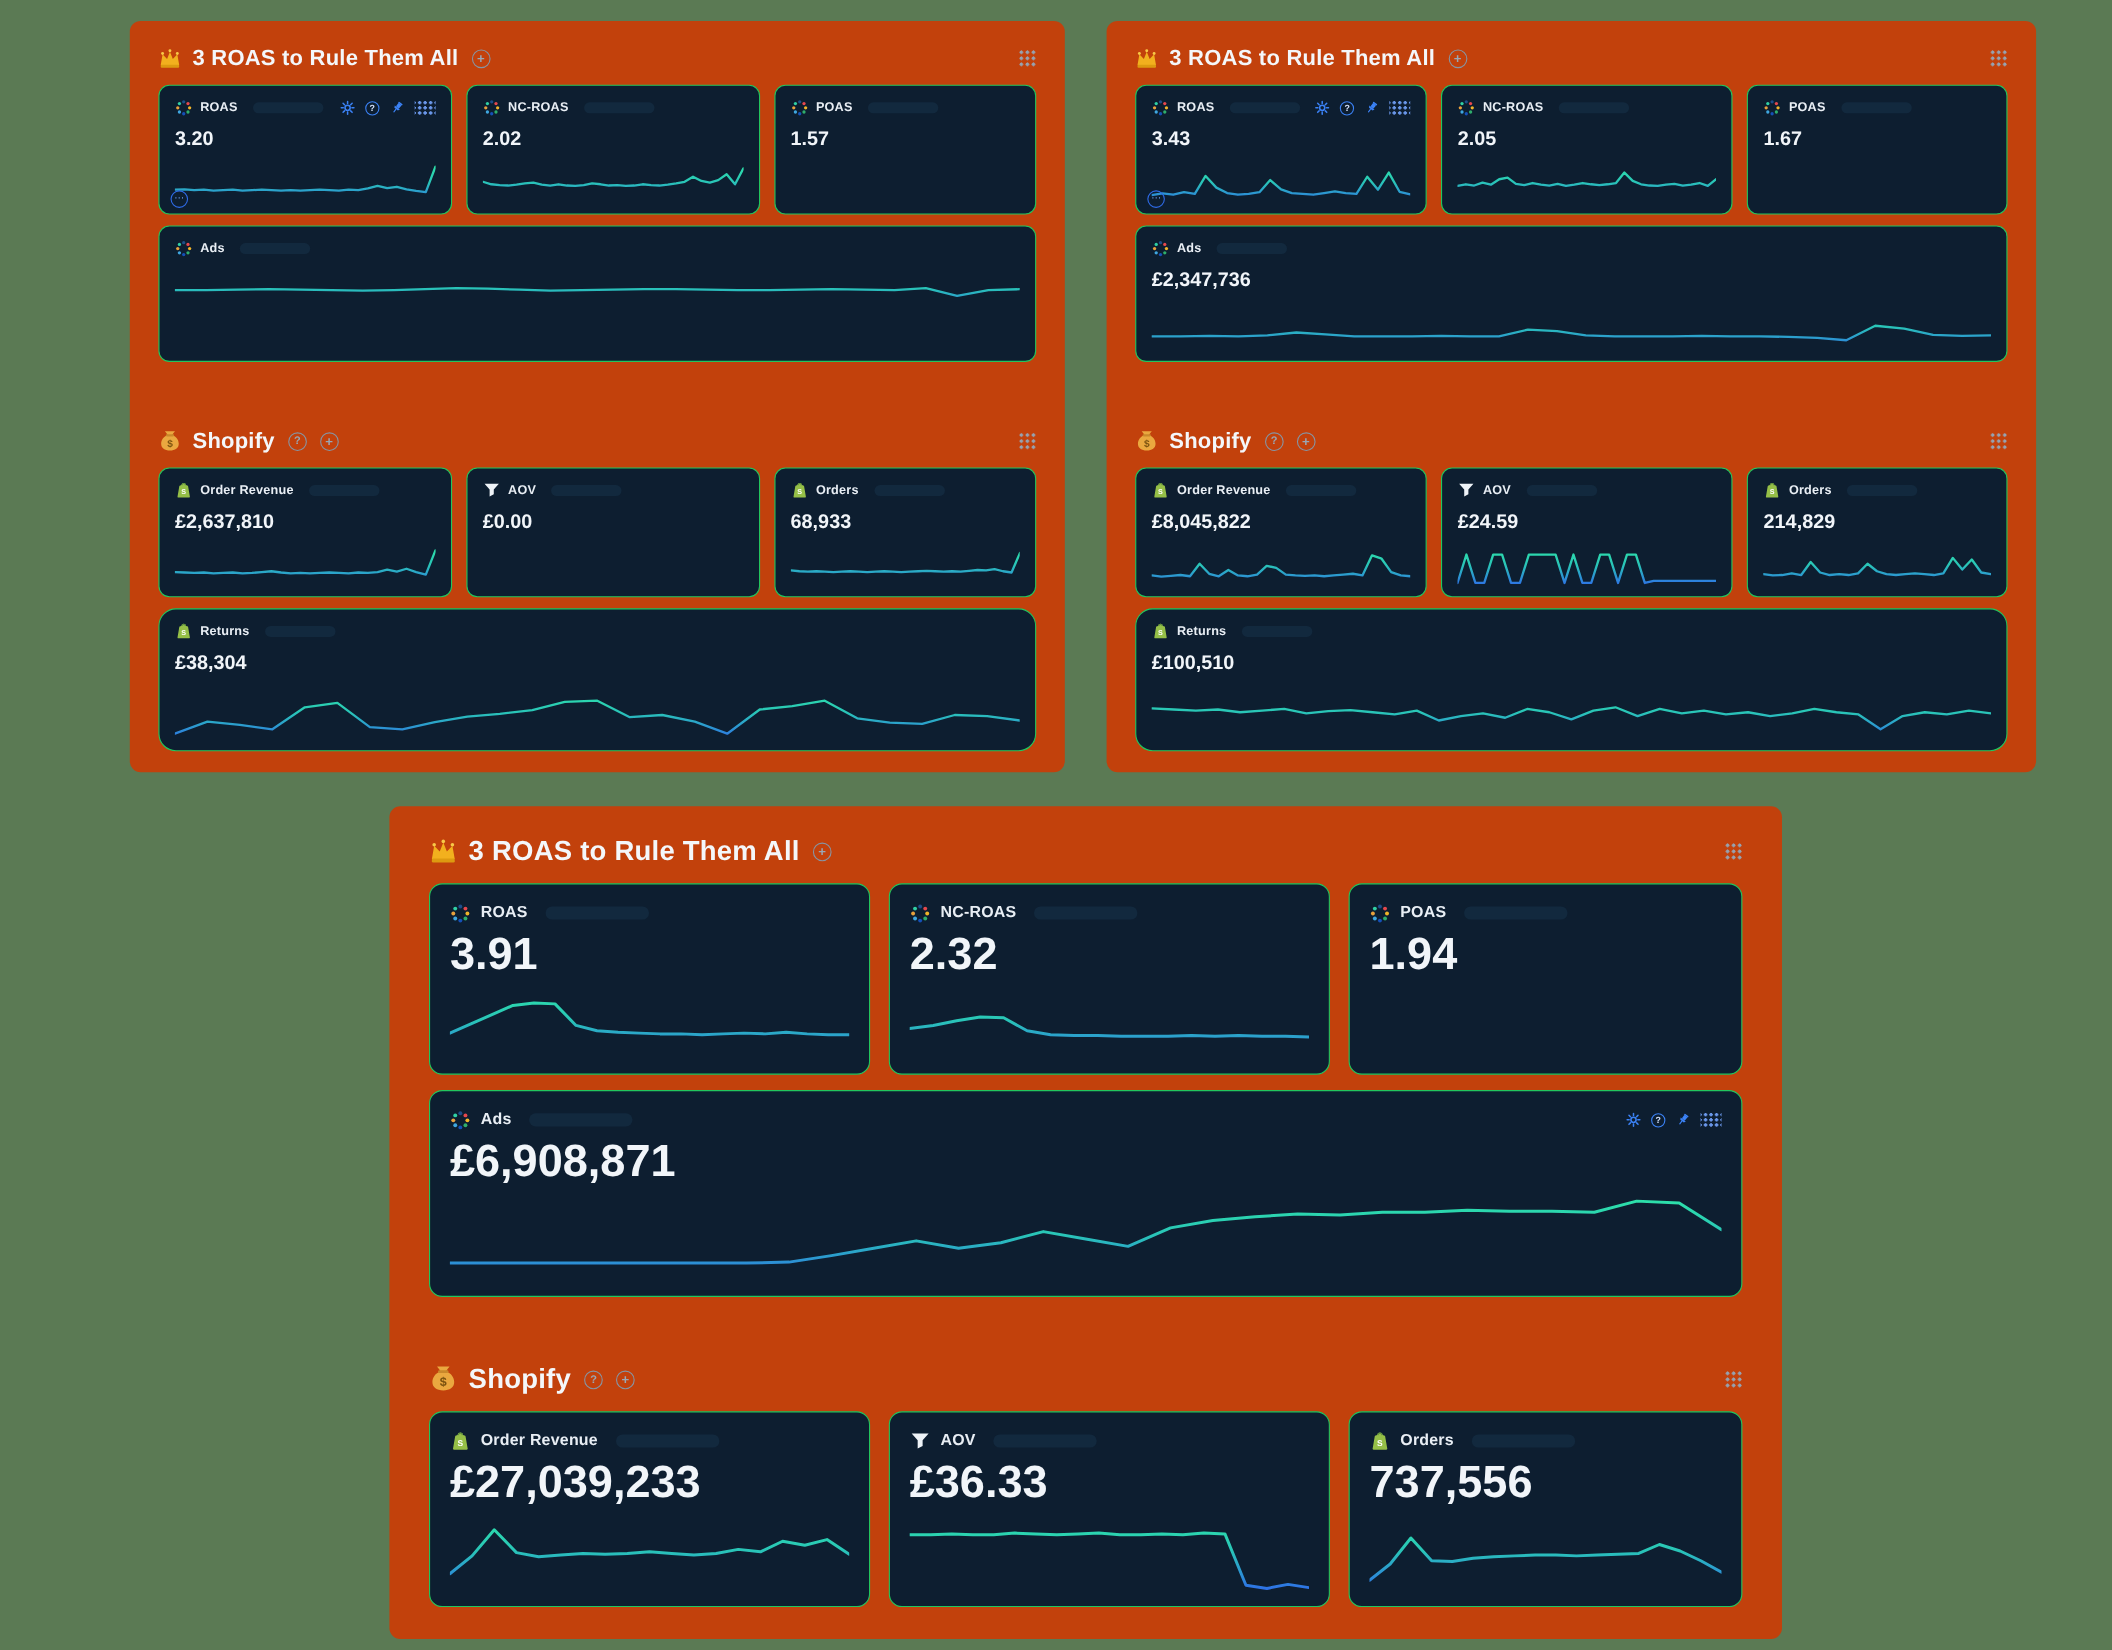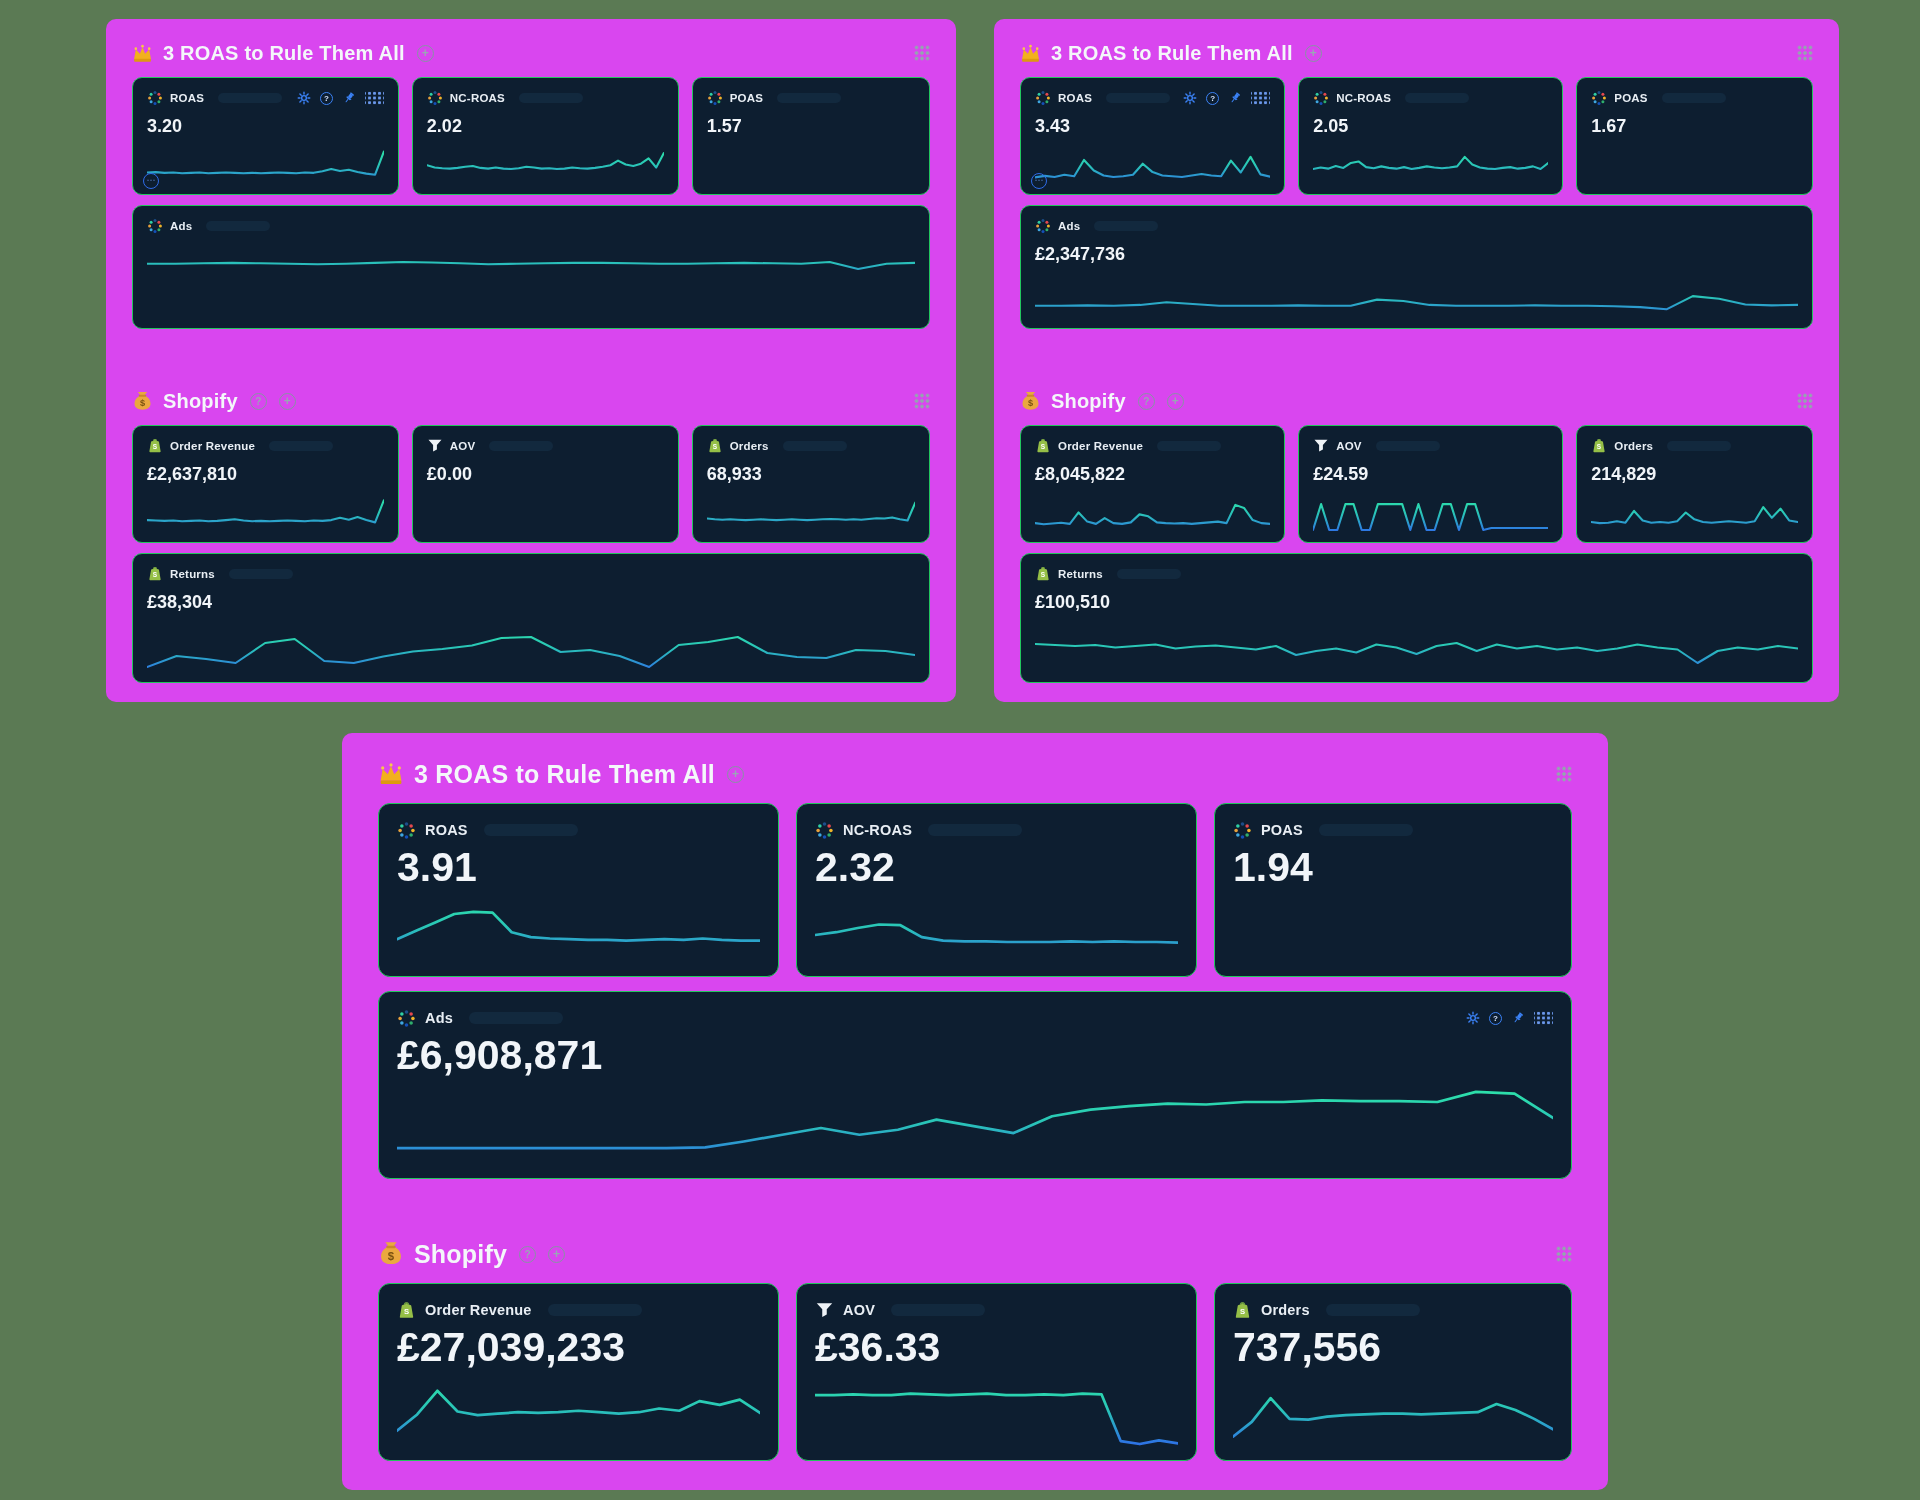--- a/index.html
+++ b/index.html
@@ -1,19 +1,19 @@
 <!DOCTYPE html>
 <html><head>
 <meta charset="utf-8">
 <style>
   html,body{margin:0;padding:0;background:#5b7a54;}
   body{width:1920px;height:1500px;position:relative;overflow:hidden;
        font-family:"Liberation Sans",sans-serif;-webkit-font-smoothing:antialiased;}
   *{box-sizing:border-box;}
-  .panel{position:absolute;background:#d946ef;border-radius:10px;color:#e9eef4;padding:18px 26px;}
+  .panel{position:absolute;background:#c2410c;border-radius:10px;color:#e9eef4;padding:18px 26px;margin-left:12px;}
   .panel-a{left:106px;top:19px;width:850px;height:683px;}
   .panel-b{left:994px;top:19px;width:845px;height:683px;}
   .panel-c{left:342px;top:733px;width:1266px;height:757px;padding:22px 36px;}
 
   .shead{display:flex;align-items:center;gap:10px;height:32px;margin-bottom:8px;}
   .panel-c .shead{height:38px;margin-bottom:10px;}
   .stitle{font-size:20px;font-weight:700;color:#f4f7fa;letter-spacing:.2px;}
   .panel-c .stitle{font-size:25px;}
   .emo{width:21px;height:21px;}
   .panel-c .emo{width:26px;height:26px;}
@@ -23,21 +23,21 @@
   .hic.qm::after{content:"?";font-size:10px;}
   .grip{margin-left:auto;width:16px;height:16px;
         background-image:radial-gradient(circle,#96a2b1 1.5px,transparent 1.8px);
         background-size:5.5px 5.5px;background-position:center;}
 
   .cards{display:grid;grid-template-columns:1.12fr 1.12fr 1fr;gap:13px;}
   .panel-c .cards{gap:17px;}
   .card{position:relative;background:#0d1e30;border:1px solid #22c55e;border-radius:10px;padding:12px 14px;height:118px;}
   .panel-c .card{height:174px;padding:16px 18px;border-radius:12px;}
   .wide{margin-top:10px;height:124px;}
-  .wide.rt{height:130px;}
+  .wide.rt{height:130px;border-radius:16px;}
   .panel-c .wide{margin-top:14px;height:188px;}
   .sec2{margin-top:56px;}
   .panel-c .sec2{margin-top:56px;}
   .panel-c .cards.shop .card{height:178px;}
 
   .chead{display:flex;align-items:center;gap:7px;height:16px;}
   .panel-c .chead{height:20px;gap:9px;}
   .mi{width:16px;height:16px;flex:none;}
   .panel-c .mi{width:19px;height:19px;}
   .ml{font-size:11.5px;font-weight:700;color:#e8eef4;letter-spacing:.2px;white-space:nowrap;}

